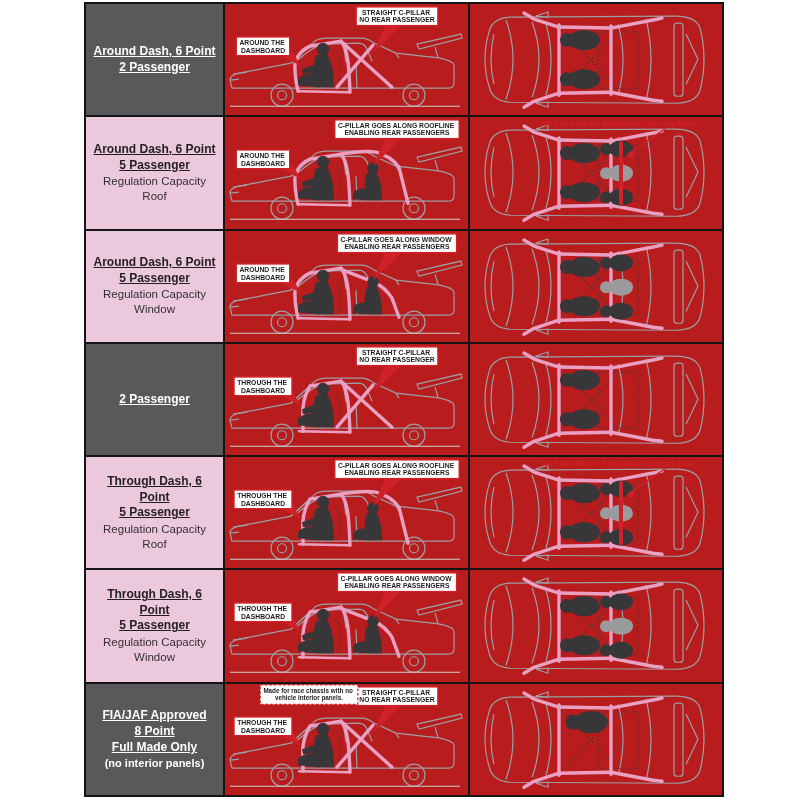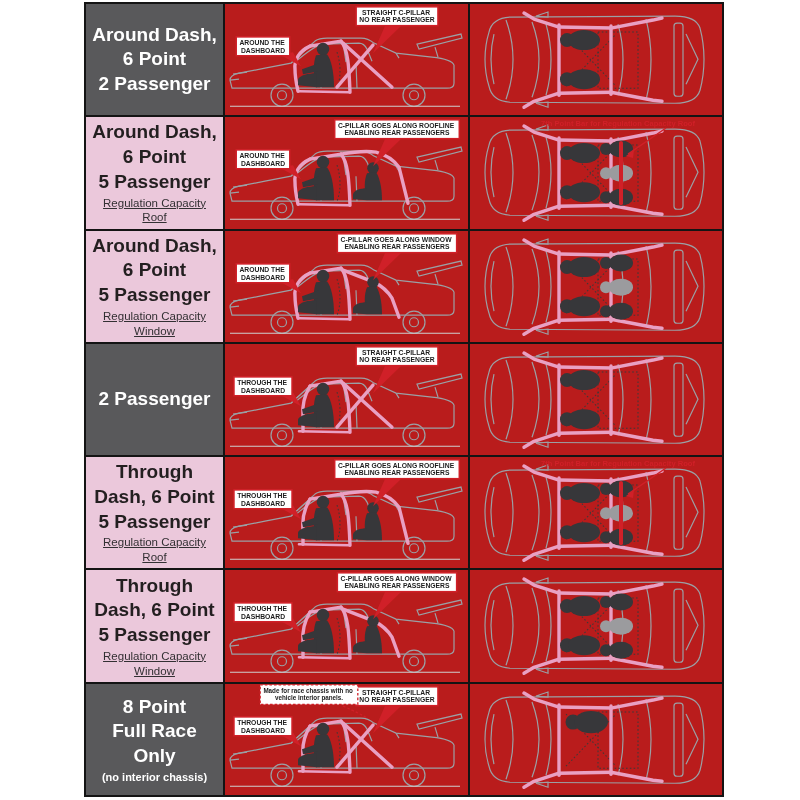--- a/index.html
+++ b/index.html
@@ -6,23 +6,23 @@
     font-family:"Liberation Sans",sans-serif;}
   #table{position:absolute;left:84px;top:2px;display:grid;
     grid-template-columns:137px 243px 252px;grid-auto-rows:111.3px;
     gap:2px;background:#141414;border:2px solid #141414;}
   .row{display:contents;}
   .cell{background:#b91c1c;position:relative;overflow:hidden;}
   .label-cell{display:flex;flex-direction:column;align-items:center;
     justify-content:center;text-align:center;padding:4px 6px;}
   .row.gray .label-cell{background:#59595B;color:#ffffff;}
   .row.pink .label-cell{background:#EBC8DB;color:#231F20;}
-  .title-line{font-size:19px;font-weight:700;line-height:1.3;}
+  .title-line{font-size:12px;font-weight:700;line-height:1.3;text-decoration:underline;}
   .subtitle{line-height:1.3;margin-top:1px;}
-  .row.pink .subtitle{font-size:11.5px;font-weight:400;color:#333033;text-decoration:underline;}
+  .row.pink .subtitle{font-size:11.5px;font-weight:400;color:#333033;}
   .row.gray .subtitle{font-size:11px;font-weight:700;color:#ffffff;}
   svg{display:block;width:100%;height:100%;}
   .carline{stroke:#9BA0A5;stroke-width:1.2;fill:none;}
   .cage{stroke:#E9A0C3;stroke-width:3.4;fill:none;stroke-linecap:round;stroke-linejoin:round;}
   .cage-thin{stroke:#E9A0C3;stroke-width:2.6;fill:none;stroke-linecap:round;}
   .dotted{stroke:#3a3a3a;stroke-width:1;fill:none;stroke-dasharray:1.6 2.2;}
   .fig{fill:#37373A;stroke:none;}
   .fig-light{fill:#9B9B9E;stroke:none;}
   .co-rect{fill:#ffffff;stroke:#D02028;stroke-width:1.5;}
   .co-rect.dashed{stroke-dasharray:2.6 2;stroke-width:1.3;}
@@ -786,24 +786,25 @@
     <line x1="196" y1="11" x2="158" y2="37" stroke="#D02028" stroke-width="1.4"></line>
     <polygon class="ptr" points="156,39 164,33 163,41"></polygon>
     <text class="sev-label seventh-text" x="148" y="8.5" text-anchor="middle"></text>
   </g>
 </svg>
       </div>
   </div>
     <div class="row gray">
     <div class="cell label-cell">
       <div>
+          <div class="title-line">FIA/JAF Approved</div>
           <div class="title-line">8 Point</div>
-          <div class="title-line">Full Race Only</div>
+          <div class="title-line">Full Made Only</div>
         </div>
-      <div class="subtitle">(no interior chassis)</div>
+      <div class="subtitle">(no interior panels)</div>
     </div>
     <div class="cell side-cell">
         <svg viewBox="0 0 243 111" preserveAspectRatio="none">
   <g>
     <path class="carline" d="M7,84 L5,76 Q5,71 14,69 L40,64 L66,59 L90,37 Q94,34 102,34 L136,34 Q143,34 149,39 L171,49 L207,53 Q227,55 229,61 L229,79 Q229,84 222,84 L7,84 Z" fill="#fff"></path>
     <path class="carline" d="M66,59 L88,39"></path>
     <path class="carline" d="M70,58 Q90,41 98,40 L134,39 Q139,39 142,45 L147,57"></path>
     <path class="carline" d="M118,38 L121,58"></path>
     <path class="carline" d="M97,59 L96,84 M131,59 L132,84"></path>
     <path class="carline" d="M8,70 L22,68 M5,76 L14,75 M171,49 L174,54"></path>

